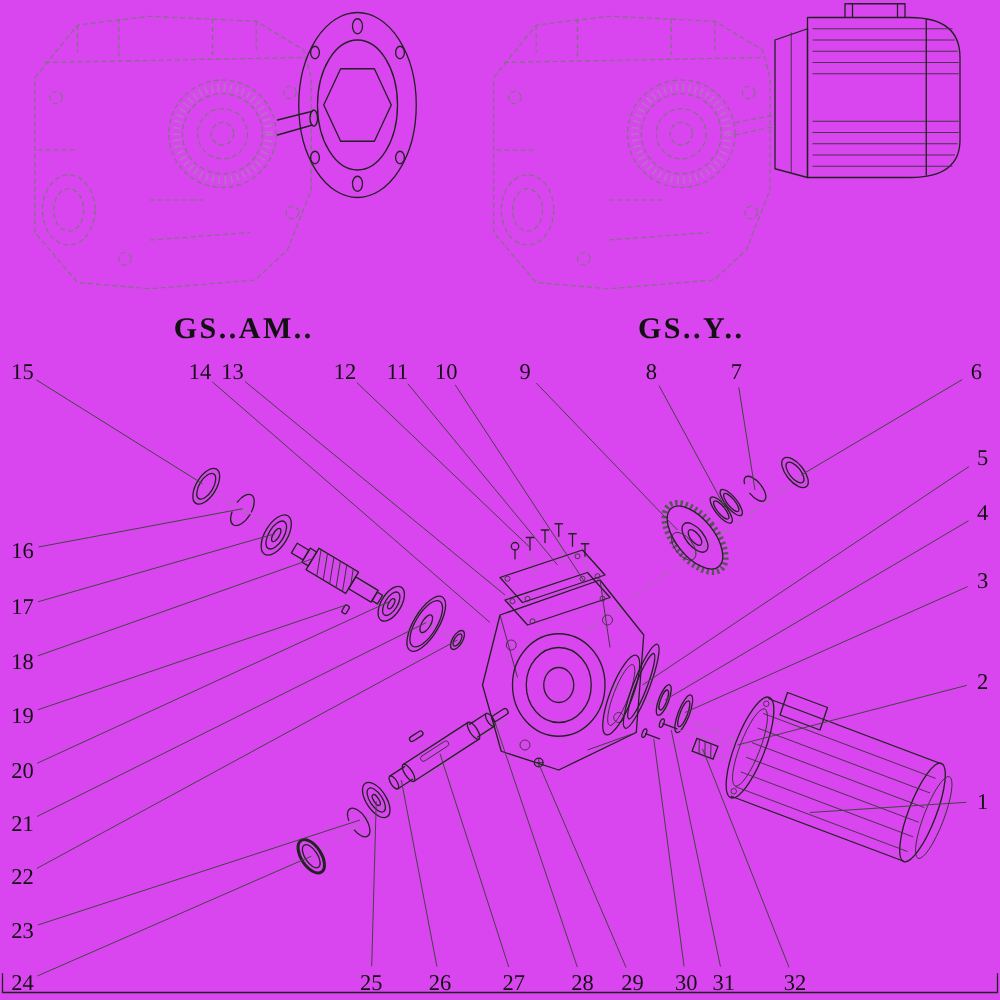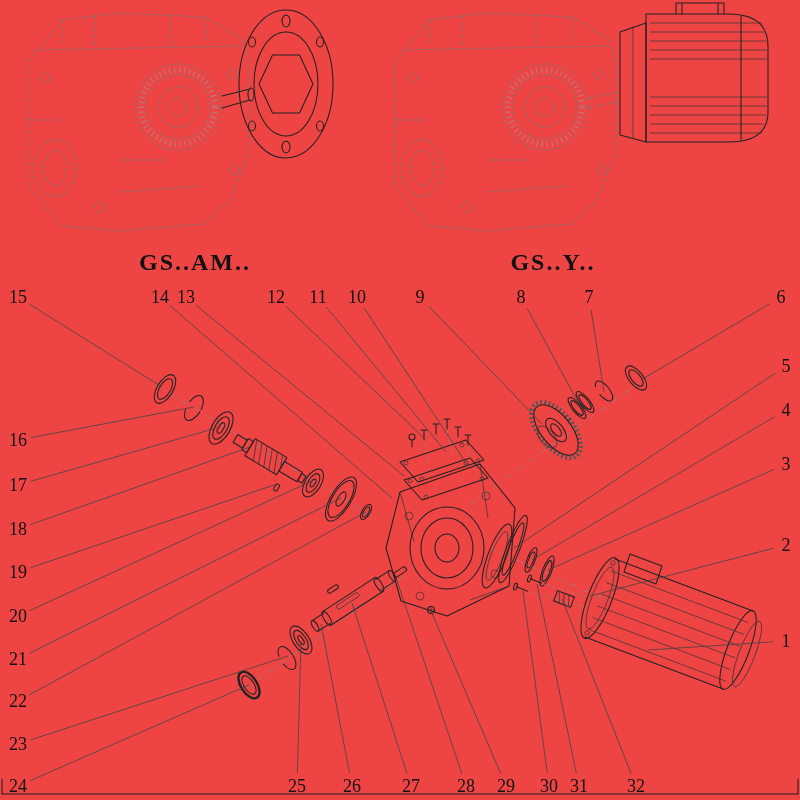--- a/index.html
+++ b/index.html
@@ -1,17 +1,17 @@
 <!DOCTYPE html>
 <html><head>
 <meta charset="utf-8">
 <title>Gear Unit Exploded Diagram</title>
 <style>
   html,body{margin:0;padding:0;background:#ffffff;}
-  .page{position:relative;width:800px;height:800px;background:#ef4444;overflow:hidden;
+  .page{position:relative;width:800px;height:800px;background:#d946ef;overflow:hidden;
         font-family:"Liberation Serif",serif;}
   svg{position:absolute;left:0;top:0;}
   svg .solid{fill:none;stroke:#222;stroke-width:1.05;stroke-linecap:round;stroke-linejoin:round;}
   svg .thin-solid{fill:none;stroke:#333;stroke-width:0.7;}
   svg .thick{fill:none;stroke:#222;stroke-width:2.4;}
   svg .dashed{fill:none;stroke:#777;stroke-width:0.9;stroke-dasharray:4 2.5;}
   svg .dashedthin{fill:none;stroke:#888;stroke-width:0.6;stroke-dasharray:3 2;}
   svg .axis{fill:none;stroke:#888;stroke-width:0.7;stroke-dasharray:7 3 1.5 3;}
   svg .clip{stroke-dasharray:28 9;}
   svg .teeth{fill:none;stroke:#999;stroke-width:6;stroke-dasharray:1.5 3.5;opacity:.5;}

